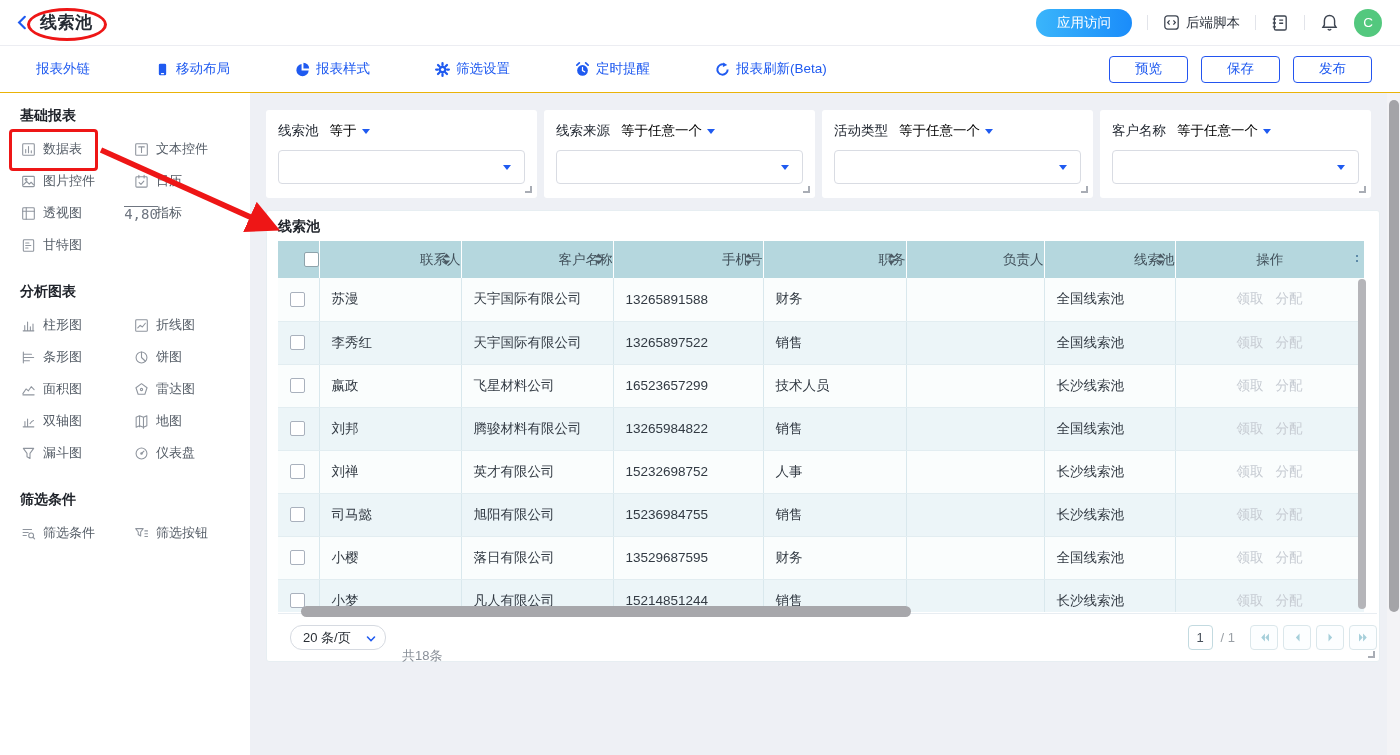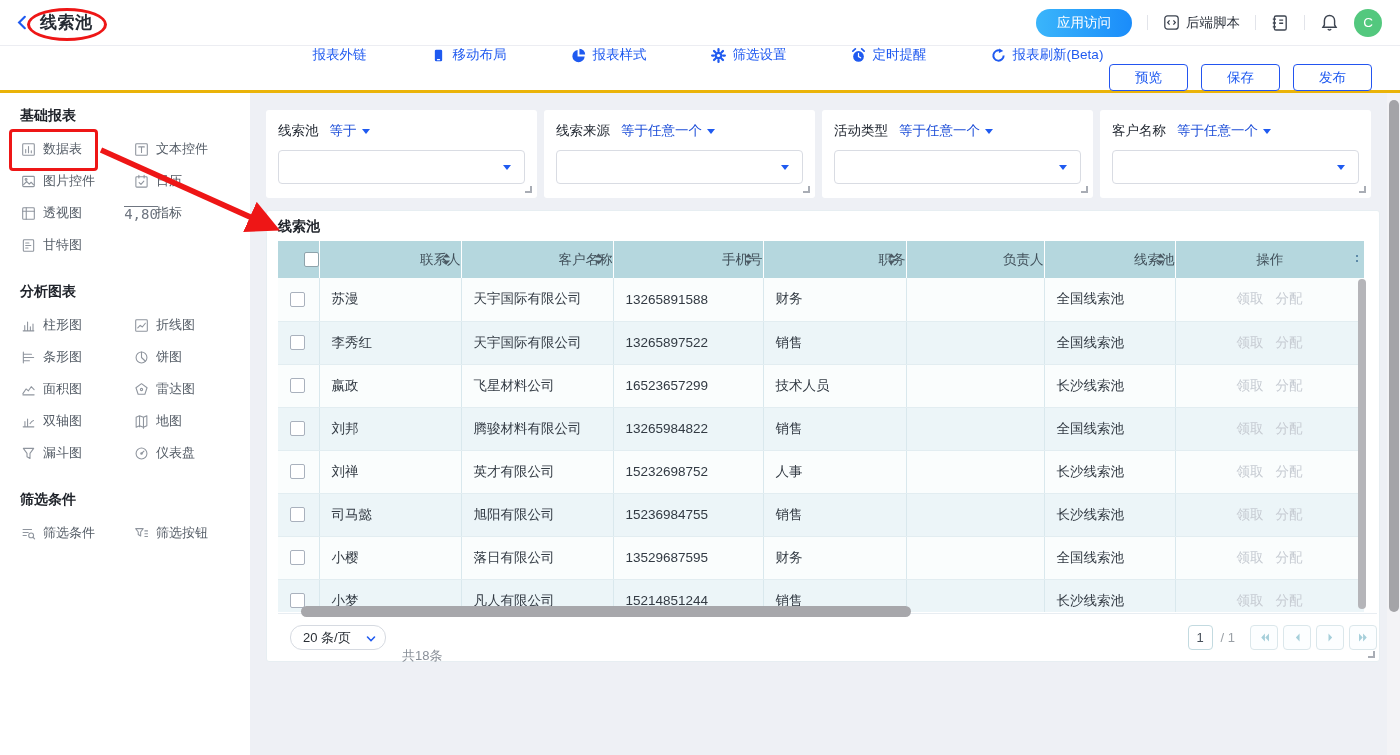--- a/index.html
+++ b/index.html
@@ -20,21 +20,21 @@
   .pill-btn { border:none; cursor:pointer; padding:5px 21px; border-radius:14px; color:#fff; font-size:13.5px;
     background:linear-gradient(90deg,#3ab5fb,#1a8cfa); font-family:inherit; }
   .vdiv { width:1px; height:15px; background:#e2e4ea; }
   .top-item { display:flex; align-items:center; gap:6px; font-size:13.5px; color:#2b313b; cursor:pointer; }
   .icon-btn { display:flex; align-items:center; cursor:pointer; }
   .avatar { width:28px; height:28px; border-radius:50%; background:#53c87e; color:#fff; font-size:13.5px;
     display:flex; align-items:center; justify-content:center; cursor:pointer; }
 
   
   .subbar { position:absolute; left:0; top:46px; right:0; height:47px; background:#fff;
-    border-bottom:3px solid #eab308; display:flex; align-items:center; padding:0 20px; z-index:4;flex-direction:column; }
+    border-bottom:1px solid #eab308; display:flex; align-items:center; padding:0 20px; z-index:4; }
   .tools { display:flex; align-items:center; gap:64px; margin-left:16px; }
   .tool-item { display:flex; align-items:center; gap:6px; font-size:13.5px; color:#1f5af0; cursor:pointer; white-space:nowrap; }
   .subbar-right { margin-left:auto; display:flex; gap:13px; padding-right:8px; }
   .btn-outline { width:79px; height:27px; border:1px solid #2355f0; border-radius:4px; background:#fff;
     color:#1f5af0; font-size:13.5px; cursor:pointer; font-family:inherit; }
 
   
   .sidebar { position:absolute; left:0; top:93px; bottom:0; width:202px; background:#fff; padding:14px 0 0 20px; }
   .side-section + .side-section { margin-top:22px; }
   .side-section-title { font-size:14px; font-weight:700; color:#20242b; margin-bottom:8px; }
@@ -45,21 +45,21 @@
   .metric-glyph { font-size:14px; color:#6f7681; border-top:1.2px solid #6f7681; padding-top:0;
     font-family:"DejaVu Sans Mono", monospace; line-height:1; }
 
   
   .canvas { position:absolute; left:250px; top:93px; right:0; bottom:0; background:#eef0f5; }
 
   .filters-row { position:absolute; left:16px; top:17px; display:flex; gap:7px; }
   .filter-card { width:271px; height:88px; background:#fff; border-radius:3px; position:relative; padding:12px 12px 0; }
   .filter-head { display:flex; align-items:center; gap:11px; font-size:13.5px; }
   .f-field { color:#222832; }
-  .f-cond { color:#1d4ed8; display:flex; align-items:center; gap:5px; cursor:pointer; }
+  .f-cond { color:#000000; display:flex; align-items:center; gap:5px; cursor:pointer; }
   .caret-down { width:0; height:0; border-left:4.5px solid transparent; border-right:4.5px solid transparent;
     border-top:5.5px solid #1f5af0; display:inline-block; }
   .f-select { margin-top:10px; height:34px; border:1px solid #d9dce3; border-radius:4px; background:#fff; position:relative; cursor:pointer; }
   .f-select .caret-down { position:absolute; right:13px; top:14px; }
   .corner-handle { position:absolute; right:5px; bottom:5px; width:7px; height:7px;
     border-right:2px solid #a9adb5; border-bottom:2px solid #a9adb5; cursor:nwse-resize; }
 
   
   .table-card { position:absolute; left:16px; top:117px; width:1114px; height:452px; background:#fff;
     border:1px solid #e7eef2; border-radius:3px; }

